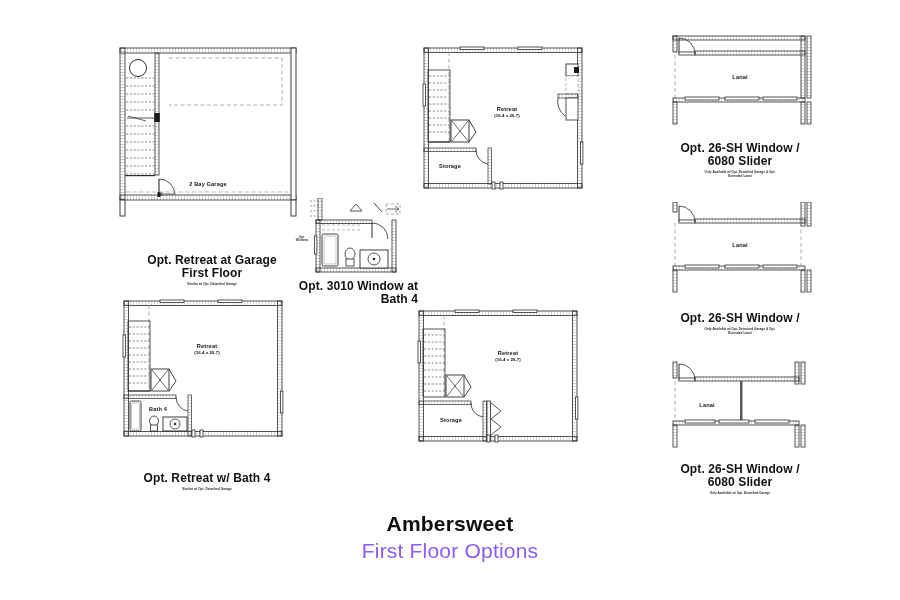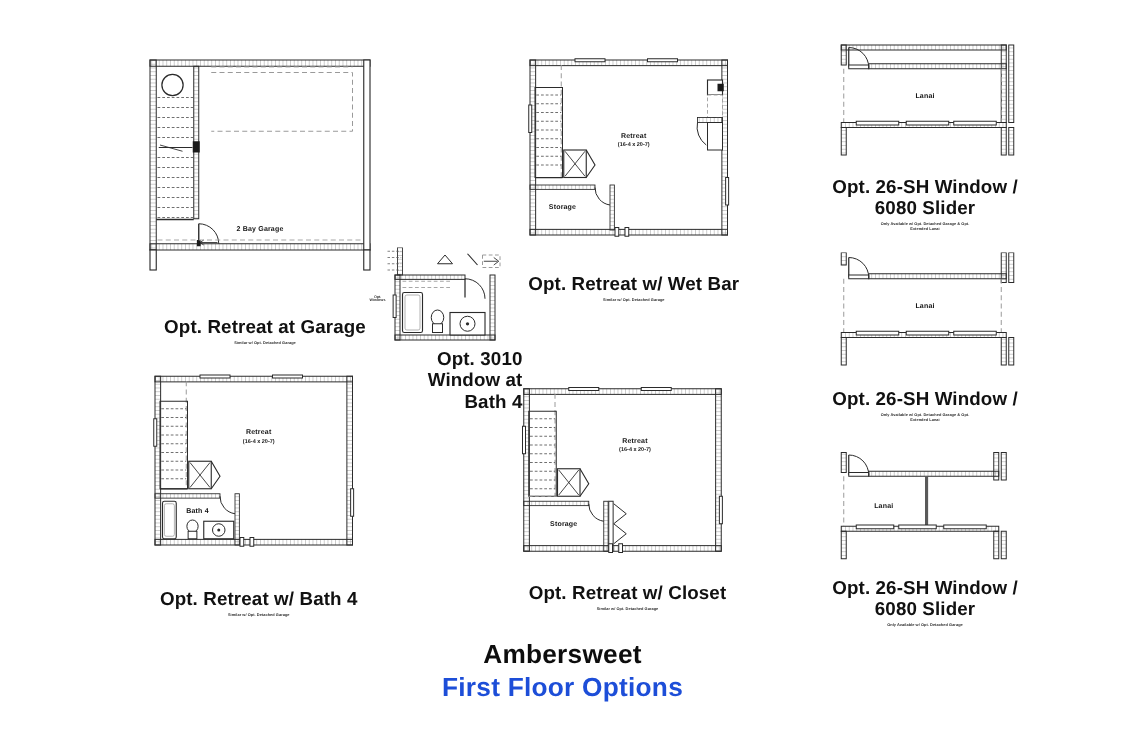--- a/index.html
+++ b/index.html
@@ -17,21 +17,21 @@
   .plan svg{display:block;}
 
   
   .caption{
     position:absolute;text-align:center;width:100%;left:0;
     line-height:1.12;
   }
   .cap-main{
     font-size:11.5px;font-weight:700;color:#111;letter-spacing:.1px;
   }
-  .cap-main.big{font-size:15px;}
+  .cap-main.big{font-size:12px;}
   .cap-sub{
     font-size:3.1px;font-weight:700;color:#2a2a2a;letter-spacing:.05px;
     margin-top:2.5px;line-height:1.25;transform:scale(1);
   }
   .cap-sub.two{font-size:3.1px;}
 
   
   .rlabel{
     position:absolute;text-align:center;white-space:nowrap;
     font-size:5.6px;font-weight:700;color:#141414;letter-spacing:.15px;
@@ -42,21 +42,21 @@
   .tinylabel{
     position:absolute;text-align:center;white-space:nowrap;
     font-size:2.9px;font-weight:700;color:#333;line-height:1.2;
   }
 
   
   .title-block{
     position:absolute;left:0;width:100%;text-align:center;
   }
   .title-l1{font-size:21px;font-weight:700;letter-spacing:.2px;color:#0d0d0d;}
-  .title-l2{font-size:21px;font-weight:700;letter-spacing:.2px;color:#1d4ed8;margin-top:3px;}
+  .title-l2{font-size:21px;font-weight:400;letter-spacing:.2px;color:#8b5cf6;margin-top:3px;}
 </style>
 </head>
 <body>
 
 <div class="sheet">
 
   <div class="plan" style="left:112px;top:42px;width:200px;height:220px;">
     <div class="draw">
       <svg width="200" height="185" viewBox="0 0 200 185">
         <defs>
@@ -118,20 +118,21 @@
 
         <path d="M14 150 L178 150" stroke="#9a9a9a" stroke-width="0.7" stroke-dasharray="4 2.6"></path>
       </svg>
       <div class="rlabel" style="left:96px;top:139px;width:80px;margin-left:-40px;">
         <span>2 Bay Garage</span>
       </div>
     </div>
 
     <div class="caption" style="top:184px;margin-top:28px;">
       <div class="cap-main big">Opt. Retreat at Garage</div>
+      <div class="cap-main big">First Floor</div>
       <div class="cap-sub">Similar w/ Opt. Detached Garage</div>
     </div>
   </div>
 
   <div class="plan" style="left:418px;top:42px;width:178px;height:200px;">
     <div class="draw">
       <svg width="178" height="170" viewBox="0 0 178 170">
         <defs>
           <pattern id="hz2" width="3" height="3" patternUnits="userSpaceOnUse">
             <path d="M0 0 L0 3" stroke="#8d8d8d" stroke-width="0.7"></path>
@@ -189,24 +190,20 @@
       </svg>
       <div class="rlabel" style="left:89px;top:64px;width:90px;margin-left:-45px;">
         <span>Retreat</span>
         <span class="dim">(16-4 x 20-7)</span>
       </div>
       <div class="rlabel" style="left:32px;top:121px;width:60px;margin-left:-30px;">
         <span>Storage</span>
       </div>
     </div>
 
-    <div class="caption" style="top:178px;">
-      <div class="cap-main big">Opt. Retreat w/ Wet Bar</div>
-      <div class="cap-sub">Similar w/ Opt. Detached Garage</div>
-    </div>
   </div>
 
   <div class="plan" style="left:288px;top:198px;width:130px;height:112px;">
     <div class="draw">
       <svg width="130" height="86" viewBox="0 0 130 86">
         <defs>
           <pattern id="hz3" width="3" height="3" patternUnits="userSpaceOnUse">
             <path d="M0 0 L0 3" stroke="#8d8d8d" stroke-width="0.7"></path>
           </pattern>
           <pattern id="vt3" width="3" height="3" patternUnits="userSpaceOnUse">
@@ -385,24 +382,20 @@
       </svg>
       <div class="rlabel" style="left:95px;top:45px;width:90px;margin-left:-45px;">
         <span>Retreat</span>
         <span class="dim">(16-4 x 20-7)</span>
       </div>
       <div class="rlabel" style="left:38px;top:112px;width:60px;margin-left:-30px;">
         <span>Storage</span>
       </div>
     </div>
 
-    <div class="caption" style="top:162px;">
-      <div class="cap-main big">Opt. Retreat w/ Closet</div>
-      <div class="cap-sub">Similar w/ Opt. Detached Garage</div>
-    </div>
   </div>
 
   <div class="plan" style="left:655px;top:32px;width:170px;height:160px;">
     <div class="draw">
       <svg width="170" height="110" viewBox="0 0 170 110">
         <defs>
           <pattern id="hz6" width="3" height="3" patternUnits="userSpaceOnUse">
             <path d="M0 0 L0 3" stroke="#8d8d8d" stroke-width="0.7"></path>
           </pattern>
           <pattern id="vt6" width="3" height="3" patternUnits="userSpaceOnUse">

